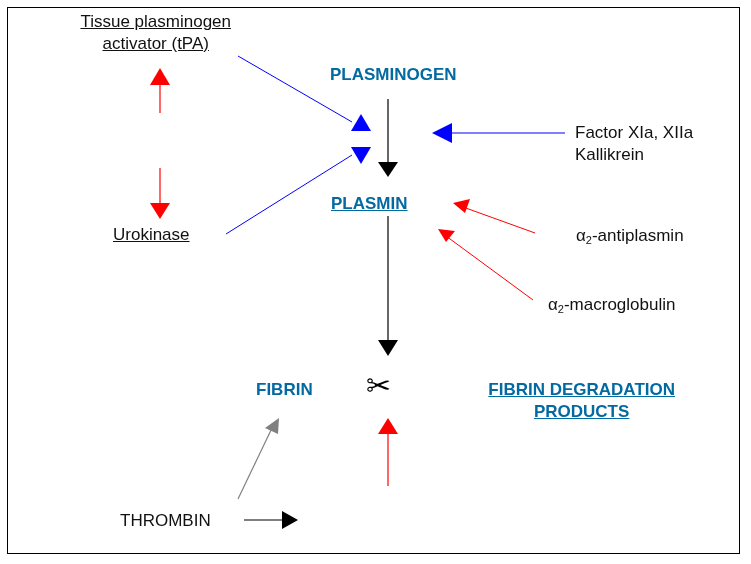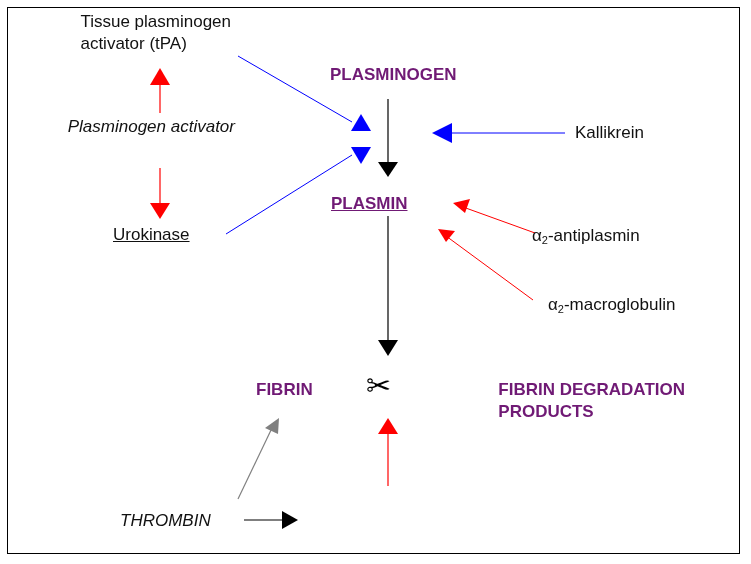--- a/index.html
+++ b/index.html
@@ -1,22 +1,22 @@
 <!DOCTYPE html>
 <html><head>
 <meta charset="utf-8">
 <style>
   html, body { margin:0; padding:0; background:#fff; }
   body { width:751px; height:564px; position:relative; overflow:hidden; font-family:"Liberation Sans", sans-serif; }
   .frame { position:absolute; left:7px; top:7px; width:733px; height:547px; border:1.5px solid #000; box-sizing:border-box; }
   svg.arrows { position:absolute; left:0; top:0; }
   .lbl { position:absolute; font-size:17px; color:#111; white-space:nowrap; line-height:22px; }
-  .bold { font-weight:bold; font-size:17px; color:#701a75; }
+  .bold { font-weight:bold; font-size:17px; color:#0369a1; }
   .ital { font-style:italic; }
-  .right { text-align:left; }
+  .right { text-align:center;text-decoration:underline; }
   .scissors { position:absolute; font-size:30px; line-height:30px; color:#000; }
   sub { font-size:11px; vertical-align:-3px; }
 </style>
 </head>
 <body>
 
 <div class="frame"></div>
 
 <svg class="arrows" width="751" height="564">
 
@@ -56,41 +56,41 @@
   <line x1="244" y1="520" x2="284" y2="520" stroke="#000" stroke-width="1.2"></line>
   <polygon points="298,520 282,511 282,529" fill="#000"></polygon>
 </svg>
 
 <div class="lbl right" style="right:520px; top:11px;">
   <div>Tissue plasminogen</div>
   <div>activator (tPA)</div>
 </div>
 
 <div class="lbl right ital" style="right:516px; top:116px;">
-  <div>Plasminogen activator</div>
 </div>
 
 <div class="lbl" style="left:113px; top:224px;text-decoration:underline;">Urokinase</div>
 
 <div class="lbl bold" style="left:330px; top:64px;">PLASMINOGEN</div>
 <div class="lbl bold" style="left:331px; top:193px;text-decoration:underline;">PLASMIN</div>
 
 <div class="lbl" style="left:575px; top:122px;">
+  <div>Factor XIa, XIIa</div>
   <div>Kallikrein</div>
 </div>
 
-<div class="lbl" style="left:532px; top:225px;"><span>α</span><sub>2</sub><span>-antiplasmin</span></div>
+<div class="lbl" style="left:576px; top:225px;"><span>α</span><sub>2</sub><span>-antiplasmin</span></div>
 
 <div class="lbl" style="left:548px; top:294px;"><span>α</span><sub>2</sub><span>-macroglobulin</span></div>
 
 <div class="lbl bold" style="left:256px; top:379px;">FIBRIN</div>
 
 <div class="scissors" style="left:366px; top:371px;">✂</div>
 
-<div class="lbl bold right" style="right:66px; top:379px;">
+<div class="lbl bold right" style="right:76px; top:379px;">
   <div>FIBRIN DEGRADATION</div>
   <div style="">PRODUCTS</div>
 </div>
 
-<div class="lbl" style="left:120px; top:510px;font-style:italic;">THROMBIN</div>
+<div class="lbl" style="left:120px; top:510px;">THROMBIN</div>
 
 <div class="lbl" style="left:305px; top:500px;">
 </div>
 
 </body></html>

